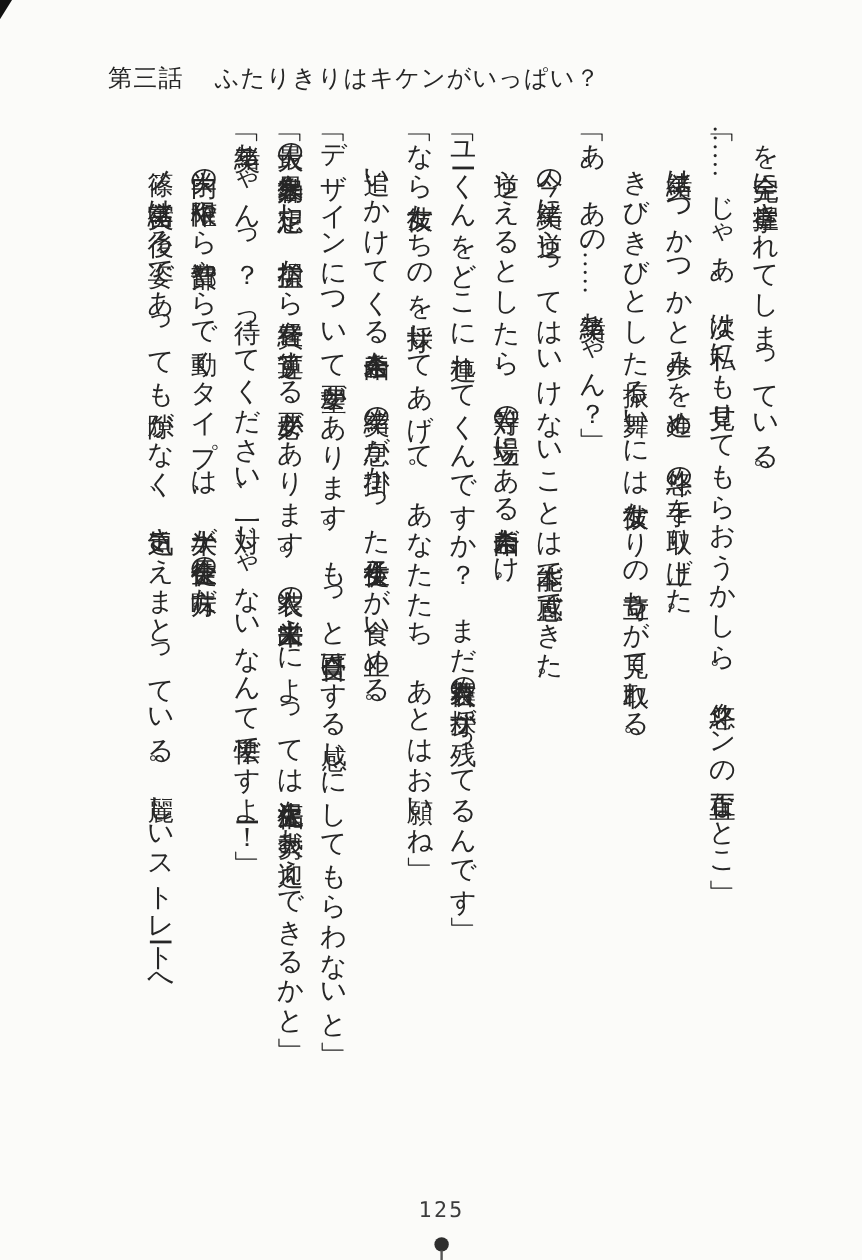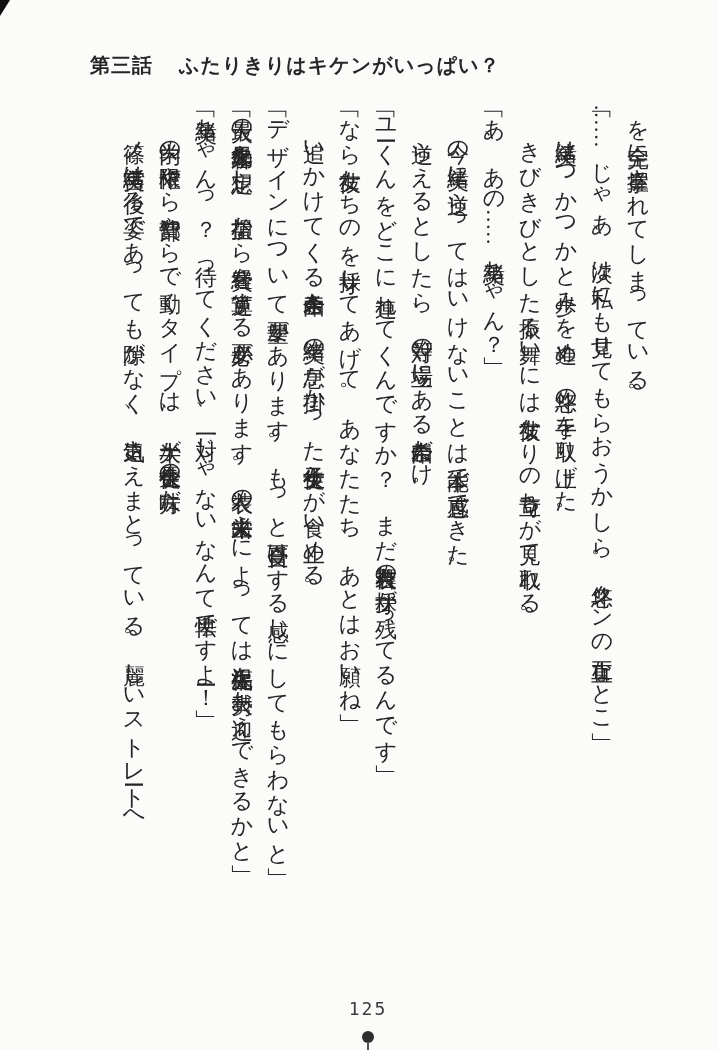--- a/index.html
+++ b/index.html
@@ -16,21 +16,20 @@
   }
   
   .header {
     position: absolute;
     top: 52px;
     left: 90px;
     font-size: 20px;
     color: #262626;
     letter-spacing: 1px;
     white-space: nowrap;
-    font-weight: bold;
   }
   .header .title {
     margin-left: 1.3em;
   }
   
   .text-block {
     position: absolute;
     top: 104px;
     right: 62px;
     height: 888px;

